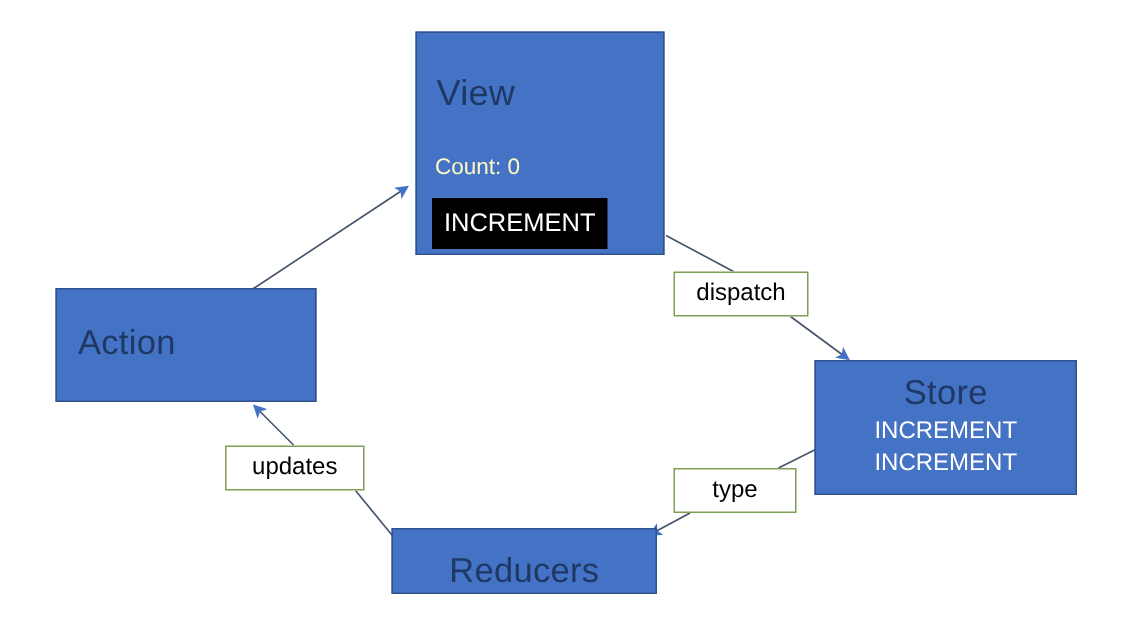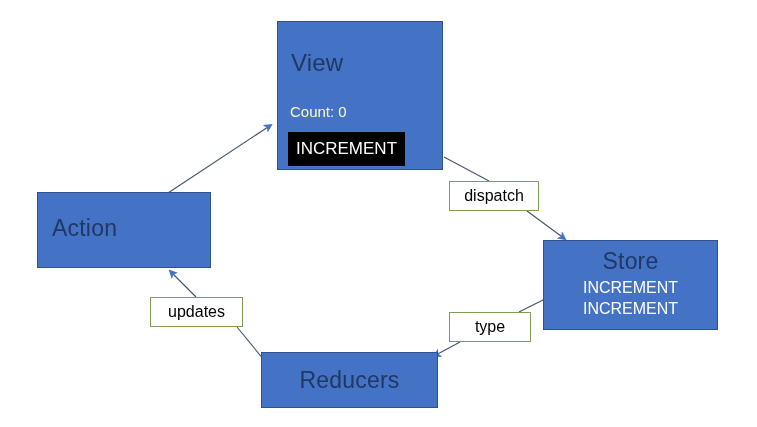--- a/index.html
+++ b/index.html
@@ -106,21 +106,21 @@
     text-align: center;
     font-size: 16px;
   }
   #node-action .sub1 { top: 38px; }
   #node-action .sub2 { top: 59px; }
   
   #node-reducers {
     left: 261px;
     top: 352px;
     width: 177px;
-    height: 56px;
+    height: 44px;
   }
   #node-reducers .node-title {
     position: absolute;
     left: 0;
     right: 0;
     top: 14px;
     text-align: center;
     font-size: 23px;
   }
   

